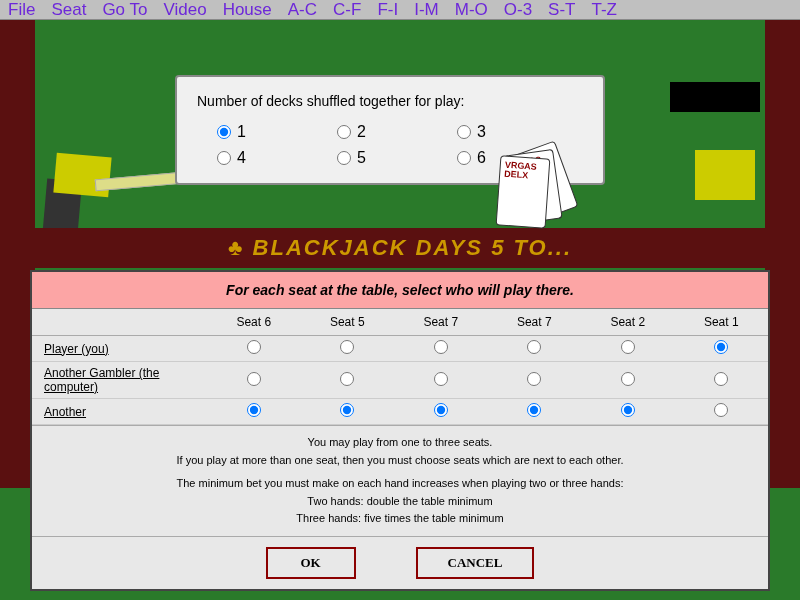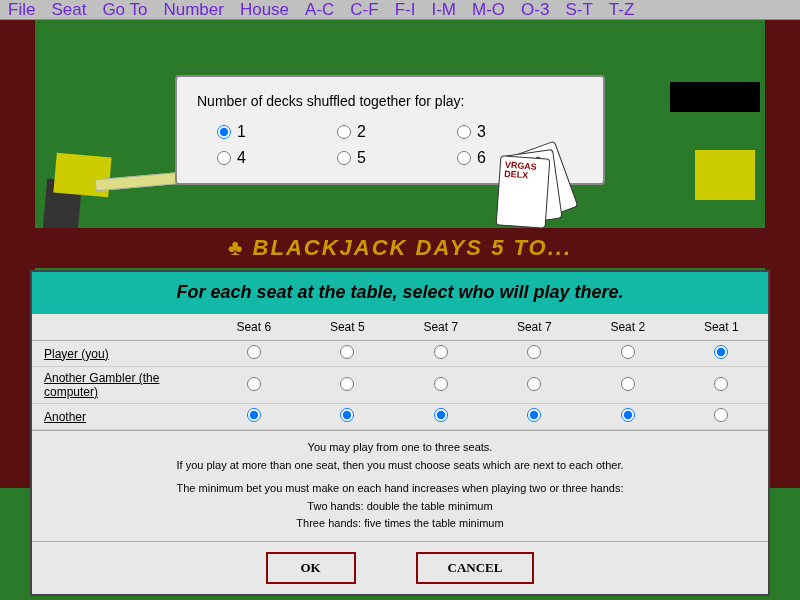--- a/index.html
+++ b/index.html
@@ -161,24 +161,24 @@
       position: absolute;
       top: 250px;
       left: 30px;
       right: 30px;
       background: #e8e8e8;
       border: 2px solid #444;
       z-index: 10;
       padding: 0;
     }
     #seat-dialog-title {
-      background: #14b8a6;
+      background: #fca5a5;
       text-align: center;
       padding: 10px;
-      font-size: 18px;
+      font-size: 14px;
       font-weight: bold;
       font-style: italic;
       border-bottom: 1px solid #888;
     }
 
     .seat-table {
       width: 100%;
       border-collapse: collapse;
       font-size: 12px;
     }
@@ -279,21 +279,21 @@
       height: 14px;
     }
   </style>
 </head>
 <body>
 
 <div id="menubar">
   <span class="menu-item">File</span>
   <span class="menu-item">Seat</span>
   <span class="menu-item">Go To</span>
-  <span class="menu-item">Number</span>
+  <span class="menu-item">Video</span>
   <span class="menu-item">House</span>
   <span class="menu-item">A-C</span>
   <span class="menu-item">C-F</span>
   <span class="menu-item">F-I</span>
   <span class="menu-item">I-M</span>
   <span class="menu-item">M-O</span>
   <span class="menu-item">O-3</span>
   <span class="menu-item">S-T</span>
   <span class="menu-item">T-Z</span>
 </div>

